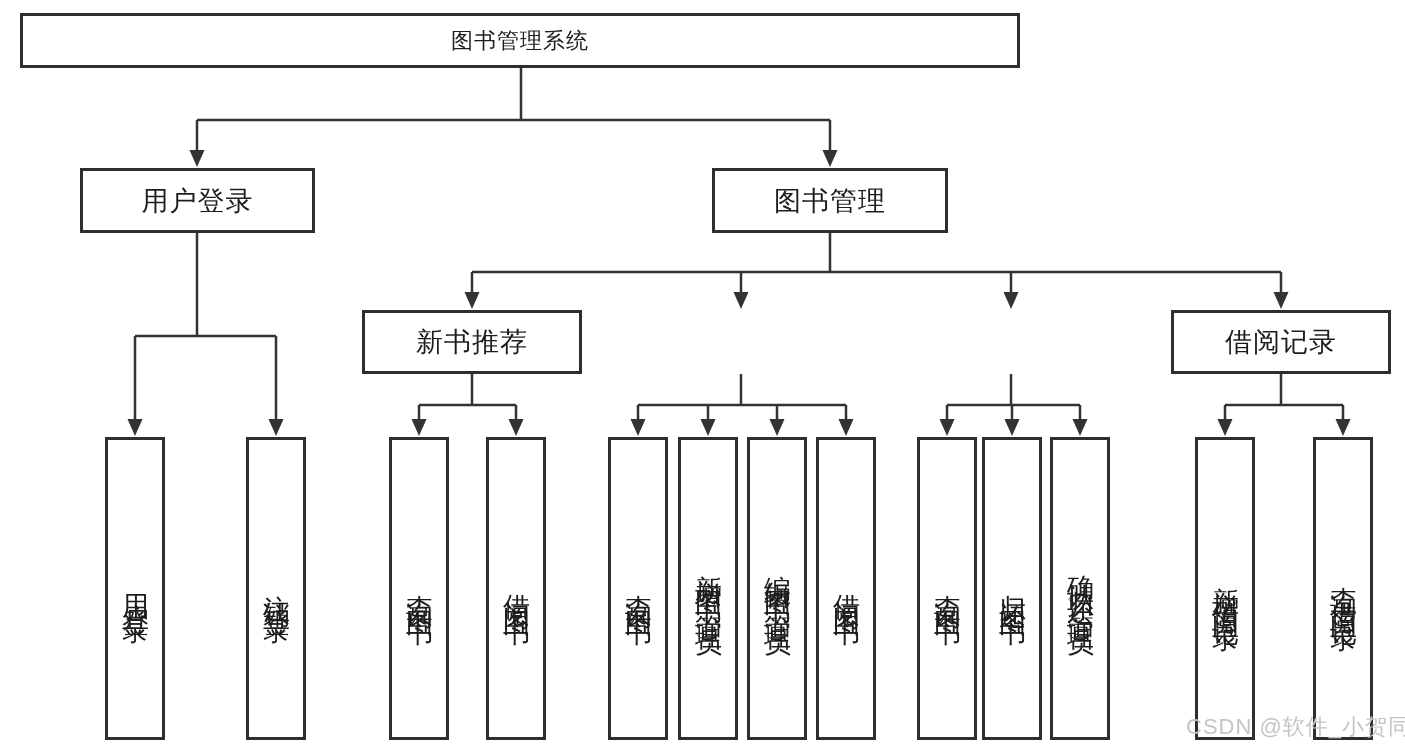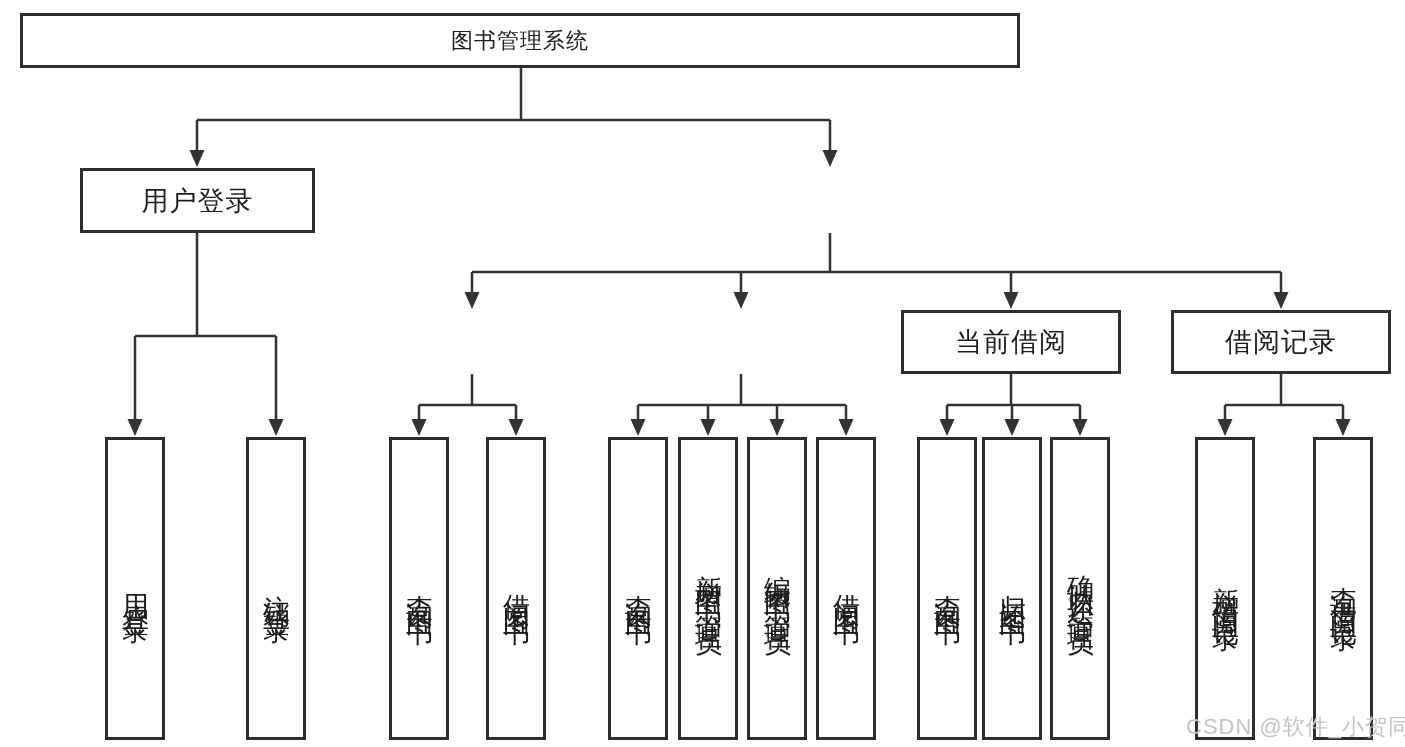--- a/index.html
+++ b/index.html
@@ -70,23 +70,26 @@
     </g>
   </svg>
 
   <div class="box h root" style="left:20px;top:13px;width:1000px;height:55px">
     <span>图书管理系统</span>
   </div>
 
   <div class="box h" style="left:80px;top:168px;width:235px;height:65px">
     <span>用户登录</span>
   </div>
+  <div class="box h" style="left:712px;top:168px;width:236px;height:65px">
+    <span>图书管理</span>
+  </div>
 
-  <div class="box h" style="left:901px;top:310px;width:220px;height:64px">
-    <span>当前借阅</span>
+  <div class="box h" style="left:362px;top:310px;width:220px;height:64px">
+    <span>新书推荐</span>
   </div>
   <div class="box h" style="left:1171px;top:310px;width:220px;height:64px">
     <span>借阅记录</span>
   </div>
 
   <div class="box v" style="left:105px;top:437px;width:60px;height:303px">
     <span>用户登录</span>
   </div>
   <div class="box v" style="left:246px;top:437px;width:60px;height:303px">
     <span>注销登录</span>

